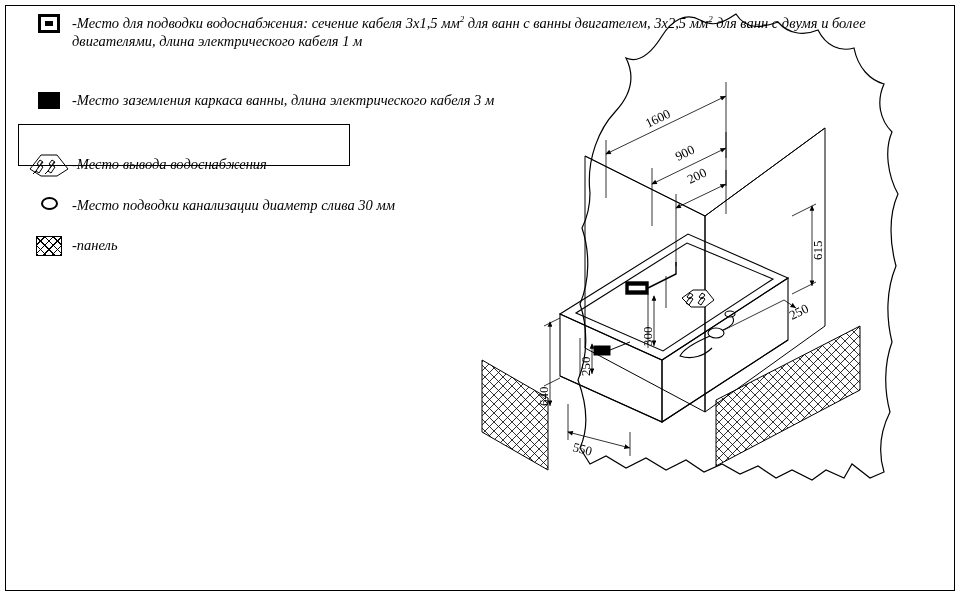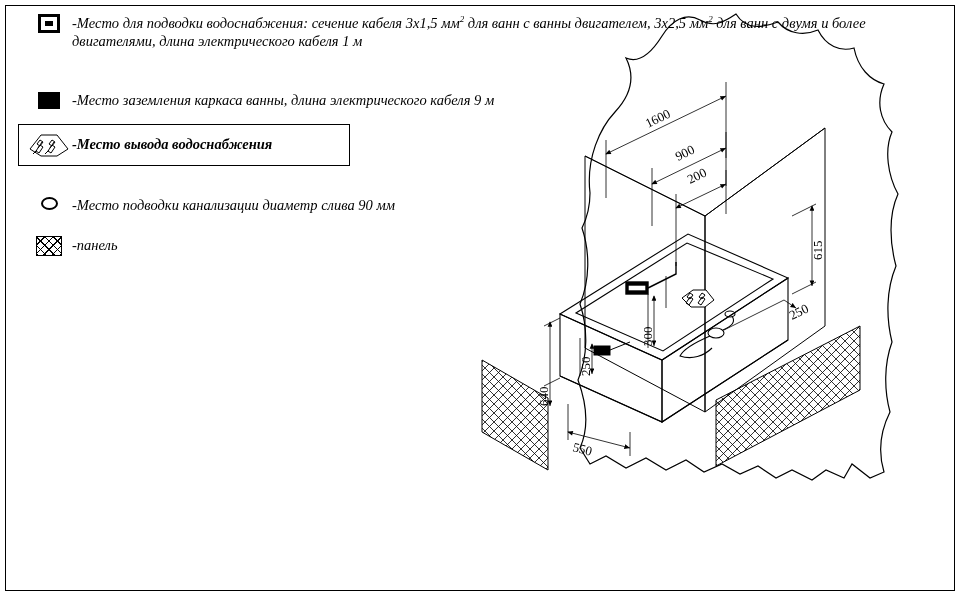--- a/index.html
+++ b/index.html
@@ -128,24 +128,24 @@
       </div>
       <div class="legend-text" style="width:812px;">
         <span>-Место для подводки водоснабжения: сечение кабеля 3х1,5 мм</span><span class="sup">2</span><span> для ванн с ванны двигателем, 3х2,5 мм</span><span class="sup">2</span><span> для ванн с двумя и более двигателями, длина электрического кабеля 1 м</span>
       </div>
     </div>
 
     <div class="legend-row" style="top:78px; left:0px; width:560px;">
       <div class="legend-sym">
         <div class="sym-square-filled"></div>
       </div>
-      <div class="legend-text">-Место заземления каркаса ванны, длина электрического кабеля 9 м</div>
-    </div>
-
-    <div class="legend-row" style="top:116px; left:0px; width:360px;font-weight:bold;">
+      <div class="legend-text">-Место заземления каркаса ванны, длина электрического кабеля 3 м</div>
+    </div>
+
+    <div class="legend-row" style="top:136px; left:0px; width:360px;">
       <div class="legend-sym">
         <svg class="sym-water" viewBox="0 0 44 30" xmlns="http://www.w3.org/2000/svg">
           <g stroke="#000" stroke-width="1" fill="none">
             <path d="M3 19 L14 5 L30 5 L41 19 L30 26 L14 26 Z" fill="#fff"></path>
             <path d="M9 21 l4 -6 l3 2 l-4 6 z" fill="#fff"></path>
             <path d="M10 14 l3 -4 l3 2 l-3 4 z" fill="#fff"></path>
             <path d="M21 21 l4 -6 l3 2 l-4 6 z" fill="#fff"></path>
             <path d="M22 14 l3 -4 l3 2 l-3 4 z" fill="#fff"></path>
             <line x1="11" y1="18" x2="15" y2="12"></line>
             <line x1="23" y1="18" x2="27" y2="12"></line>
@@ -154,21 +154,21 @@
           </g>
         </svg>
       </div>
       <div class="legend-text" style="padding-top:6px;">-Место вывода водоснабжения</div>
     </div>
 
     <div class="legend-row" style="top:183px; left:0px; width:560px;">
       <div class="legend-sym">
         <div class="sym-oval"></div>
       </div>
-      <div class="legend-text">-Место подводки канализации диаметр слива 90 мм</div>
+      <div class="legend-text">-Место подводки канализации диаметр слива 30 мм</div>
     </div>
 
     <div class="legend-row" style="top:222px; left:0px; width:300px;align-items:center;">
       <div class="legend-sym">
         <div class="sym-hatch"></div>
       </div>
       <div class="legend-text">-панель</div>
     </div>
   </div>
 

